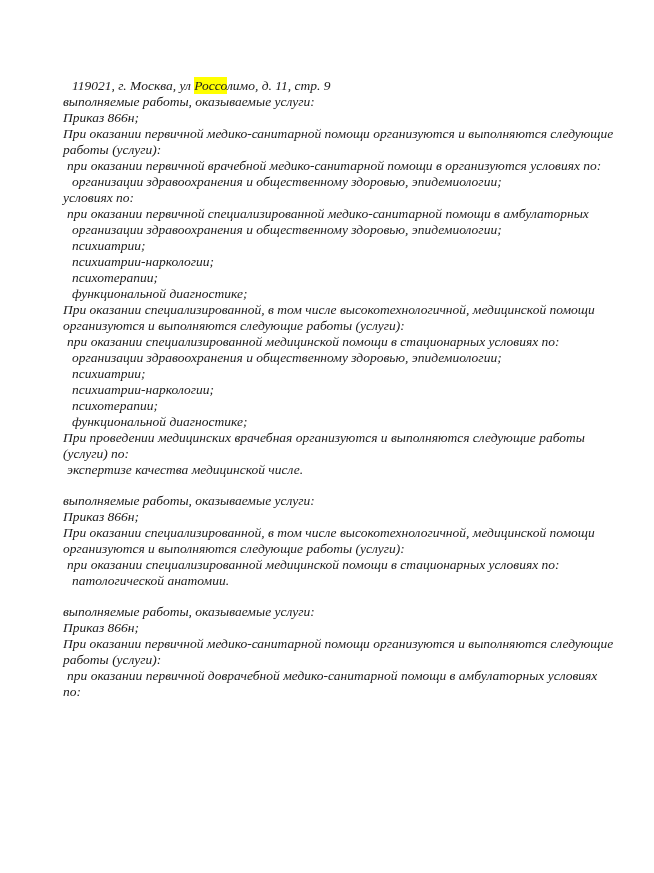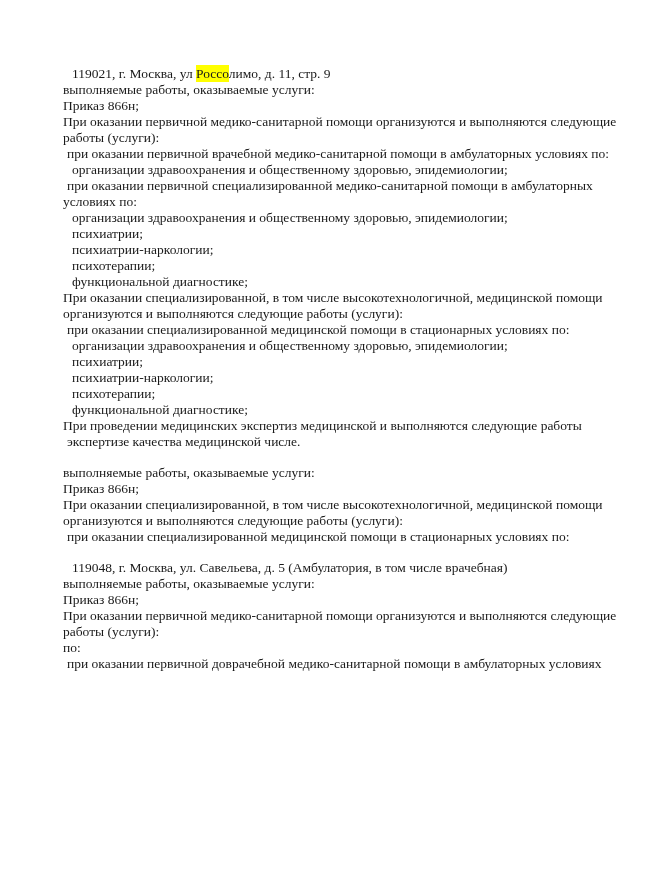--- a/index.html
+++ b/index.html
@@ -9,21 +9,21 @@
     height: 873px;
     box-sizing: border-box;
     background: #ffffff;
     color: #1a1a1a;
     font-family: "Liberation Serif", "DejaVu Serif", serif;
     font-size: 13.5px;
     line-height: 16px;
     padding: 66px 38px 0 63px;
     overflow: hidden;
   }
-  .section { margin: 0 0 15px 0; }
+  .section { margin: 12px 0 15px 0; font-style: italic; }
   .line { white-space: nowrap; }
   .ind-0 { padding-left: 0; }
   .ind-1 { padding-left: 4px; }
   .ind-2 { padding-left: 9px; }
   .address { padding-left: 9px; }
   mark.match {
     color: inherit;
     padding: 1px 0;
     background: transparent;
   }
@@ -33,57 +33,58 @@
 
 <div class="page">
 
   <section class="section">
     <div class="line address"><span>119021, г. Москва, ул </span><mark class="match" style="background-color: rgb(255, 255, 0);">Россо</mark><span>лимо, д. 11, стр. 9</span></div>
     <div>
         <div class="line ind-0">выполняемые работы, оказываемые услуги:</div>
         <div class="line ind-0">Приказ 866н;</div>
         <div class="line ind-0">При оказании первичной медико-санитарной помощи организуются и выполняются следующие</div>
         <div class="line ind-0">работы (услуги):</div>
-        <div class="line ind-1">при оказании первичной врачебной медико-санитарной помощи в амбулаторных условиях по:</div>
+        <div class="line ind-1">при оказании первичной врачебной медико-санитарной помощи в организуются условиях по:</div>
         <div class="line ind-2">организации здравоохранения и общественному здоровью, эпидемиологии;</div>
+        <div class="line ind-0">условиях по:</div>
         <div class="line ind-1">при оказании первичной специализированной медико-санитарной помощи в амбулаторных</div>
-        <div class="line ind-0">условиях по:</div>
         <div class="line ind-2">организации здравоохранения и общественному здоровью, эпидемиологии;</div>
         <div class="line ind-2">психиатрии;</div>
         <div class="line ind-2">психиатрии-наркологии;</div>
         <div class="line ind-2">психотерапии;</div>
         <div class="line ind-2">функциональной диагностике;</div>
         <div class="line ind-0">При оказании специализированной, в том числе высокотехнологичной, медицинской помощи</div>
         <div class="line ind-0">организуются и выполняются следующие работы (услуги):</div>
         <div class="line ind-1">при оказании специализированной медицинской помощи в стационарных условиях по:</div>
         <div class="line ind-2">организации здравоохранения и общественному здоровью, эпидемиологии;</div>
         <div class="line ind-2">психиатрии;</div>
         <div class="line ind-2">психиатрии-наркологии;</div>
         <div class="line ind-2">психотерапии;</div>
         <div class="line ind-2">функциональной диагностике;</div>
-        <div class="line ind-0">При проведении медицинских экспертиз медицинской и выполняются следующие работы</div>
+        <div class="line ind-0">При проведении медицинских врачебная организуются и выполняются следующие работы</div>
+        <div class="line ind-0">(услуги) по:</div>
         <div class="line ind-1">экспертизе качества медицинской числе.</div>
       </div>
   </section>
 
   <section class="section">
     <div>
         <div class="line ind-0">выполняемые работы, оказываемые услуги:</div>
         <div class="line ind-0">Приказ 866н;</div>
         <div class="line ind-0">При оказании специализированной, в том числе высокотехнологичной, медицинской помощи</div>
         <div class="line ind-0">организуются и выполняются следующие работы (услуги):</div>
         <div class="line ind-1">при оказании специализированной медицинской помощи в стационарных условиях по:</div>
+        <div class="line ind-2">патологической анатомии.</div>
       </div>
   </section>
 
   <section class="section">
-    <div class="line address"><span>119048, г. Москва, ул. Савельева, д. 5 (Амбулатория, в том числе врачебная)</span></div>
     <div>
         <div class="line ind-0">выполняемые работы, оказываемые услуги:</div>
         <div class="line ind-0">Приказ 866н;</div>
         <div class="line ind-0">При оказании первичной медико-санитарной помощи организуются и выполняются следующие</div>
         <div class="line ind-0">работы (услуги):</div>
+        <div class="line ind-1">при оказании первичной доврачебной медико-санитарной помощи в амбулаторных условиях</div>
         <div class="line ind-0">по:</div>
-        <div class="line ind-1">при оказании первичной доврачебной медико-санитарной помощи в амбулаторных условиях</div>
       </div>
   </section>
 
 </div>
 
 </body></html>

